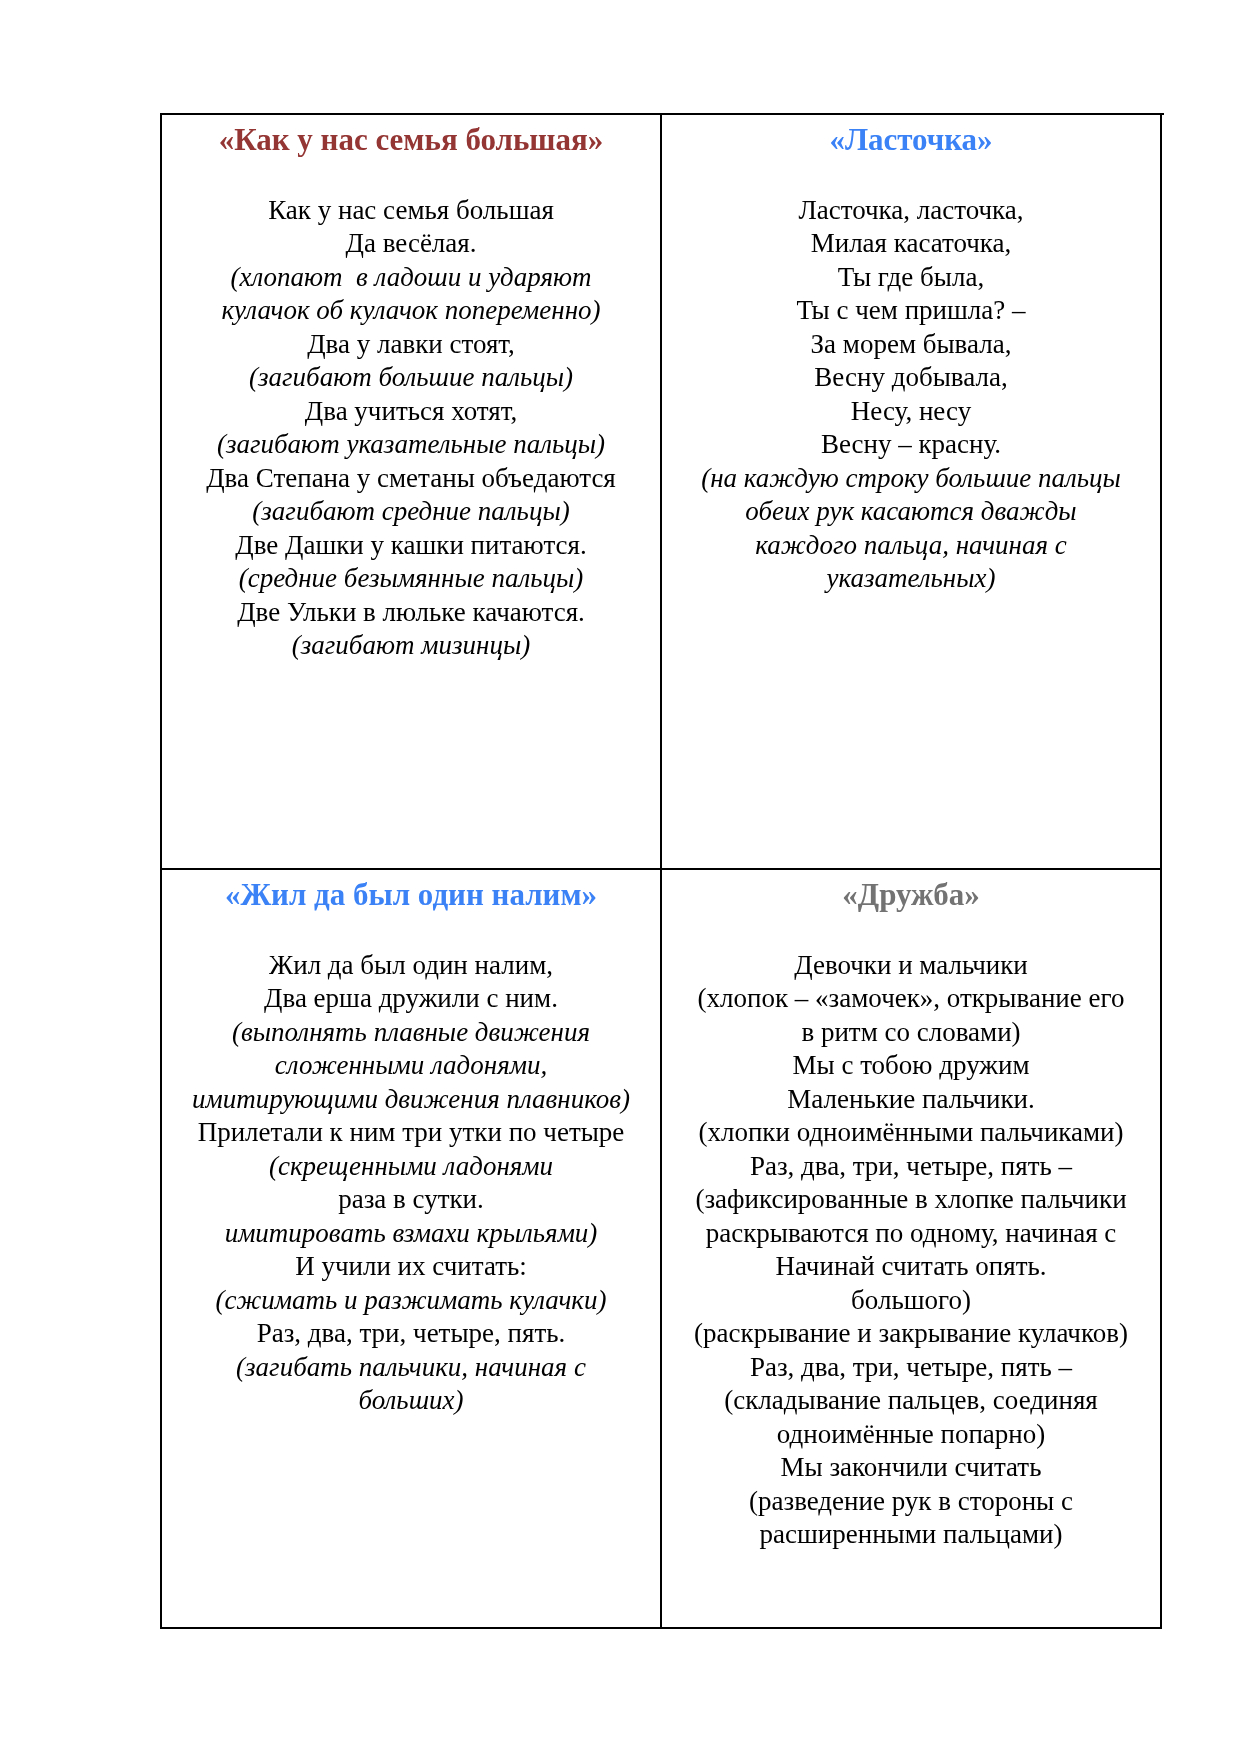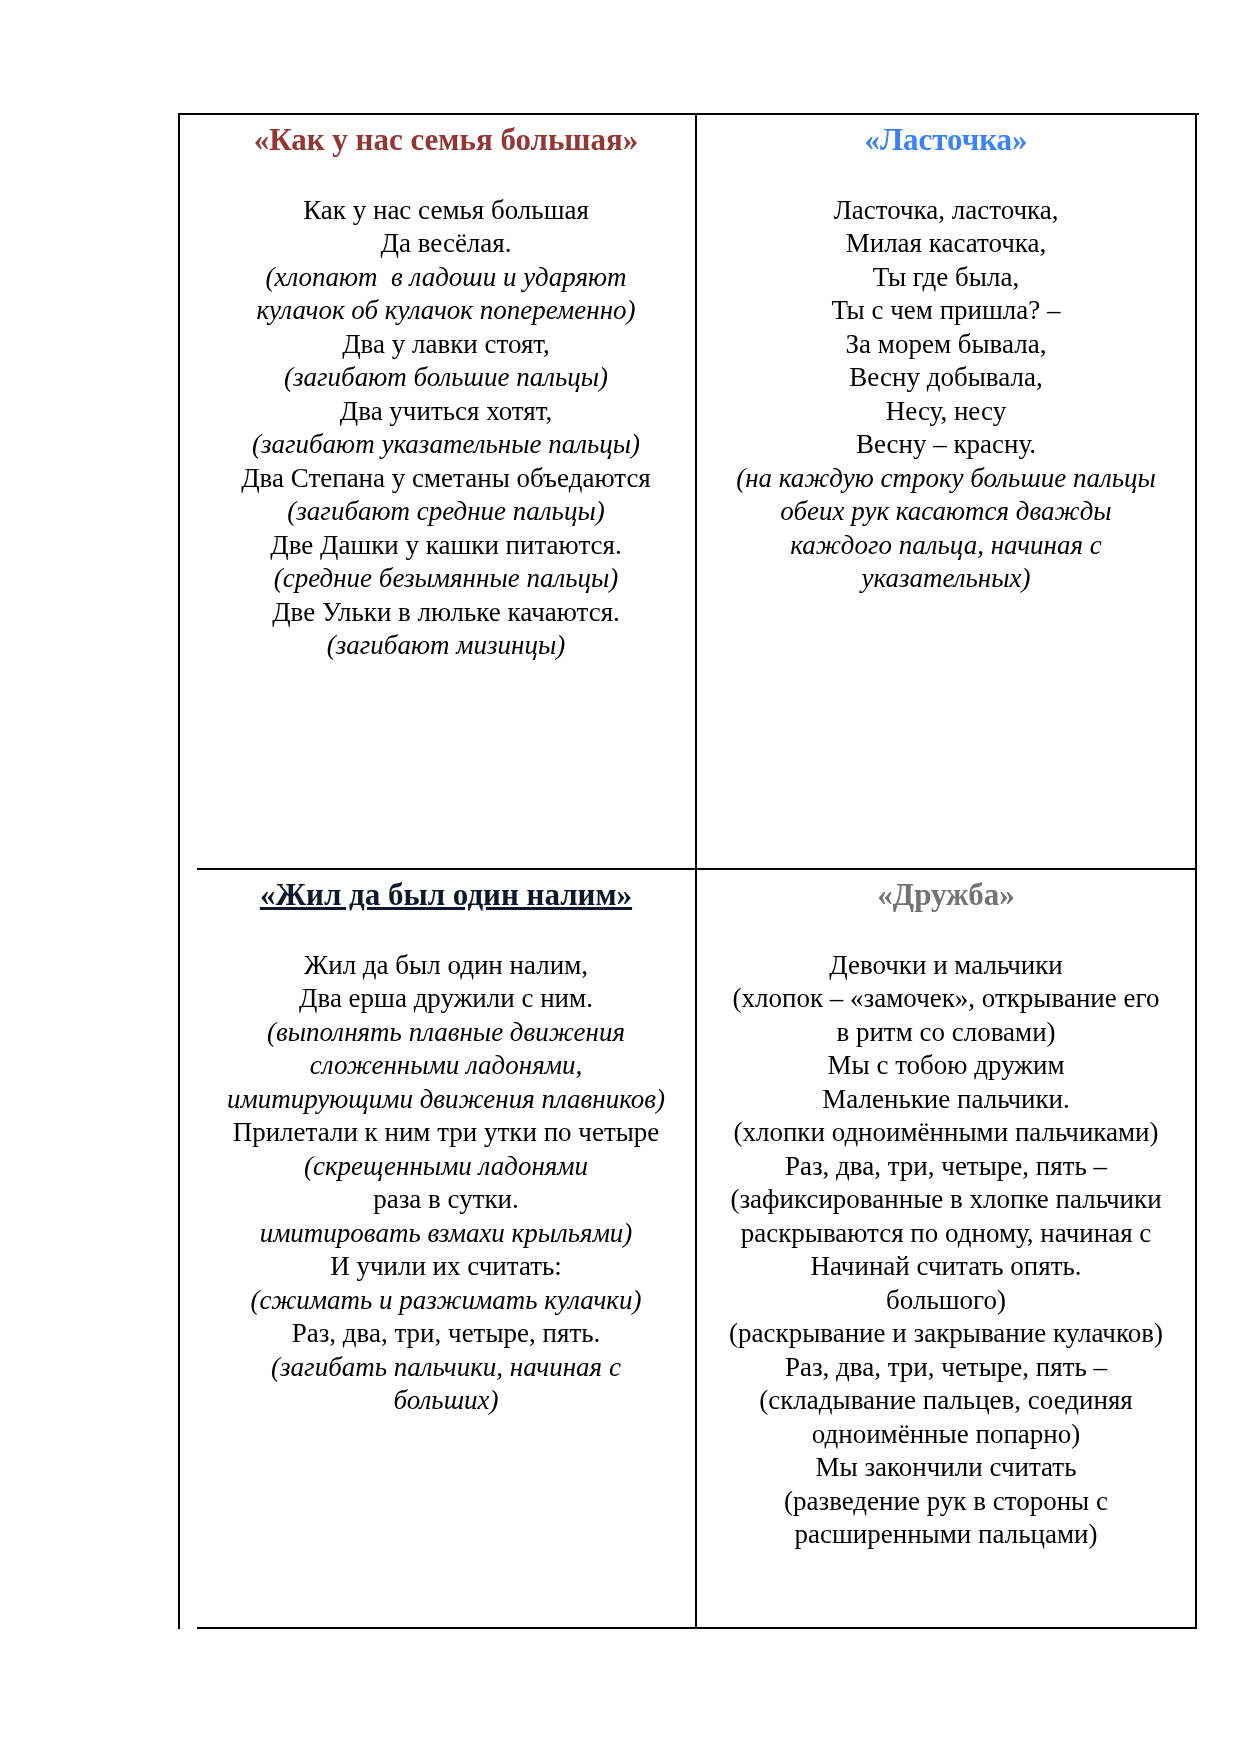--- a/index.html
+++ b/index.html
@@ -11,29 +11,28 @@
     position: relative;
     width: 1240px;
     height: 1754px;
     background: #ffffff;
     font-family: "Liberation Serif", "DejaVu Serif", serif;
     color: #000000;
     overflow: hidden;
   }
   .grid-table {
     position: absolute;
-    left: 178px;
+    left: 160px;
     top: 113px;
     width: 1002px;
     display: grid;
     grid-template-columns: 500px 500px;
     grid-template-rows: 755px 759px;
     border-top: 2px solid var(--border-color, #000);
     border-left: 2px solid var(--border-color, #000);
-    padding-left: 17px;
   }
   .cell {
     box-sizing: border-box;
     border-right: 2px solid var(--border-color, #000);
     border-bottom: 2px solid var(--border-color, #000);
     padding: 5px 4px 0 4px;
     text-align: center;
     overflow: hidden;
   }
   .cell-title {
@@ -91,21 +90,21 @@
           <div class="line">Несу, несу</div>
           <div class="line">Весну – красну.</div>
           <div class="line italic">(на каждую строку большие пальцы</div>
           <div class="line italic">обеих рук касаются дважды</div>
           <div class="line italic">каждого пальца, начиная с</div>
           <div class="line italic">указательных)</div>
         </div>
     </div>
 
     <div class="cell">
-      <div class="cell-title" style="color: #0f172a; text-decoration: underline;">«Жил да был один налим»</div>
+      <div class="cell-title" style="color: #3b82f6;">«Жил да был один налим»</div>
       <div class="lines">
           <div class="line"></div>
           <div class="line">Жил да был один налим,</div>
           <div class="line">Два ерша дружили с ним.</div>
           <div class="line italic">(выполнять плавные движения</div>
           <div class="line italic">сложенными ладонями,</div>
           <div class="line italic">имитирующими движения плавников)</div>
           <div class="line">Прилетали к ним три утки по четыре</div>
           <div class="line italic">(скрещенными ладонями</div>
           <div class="line">раза в сутки.</div>

